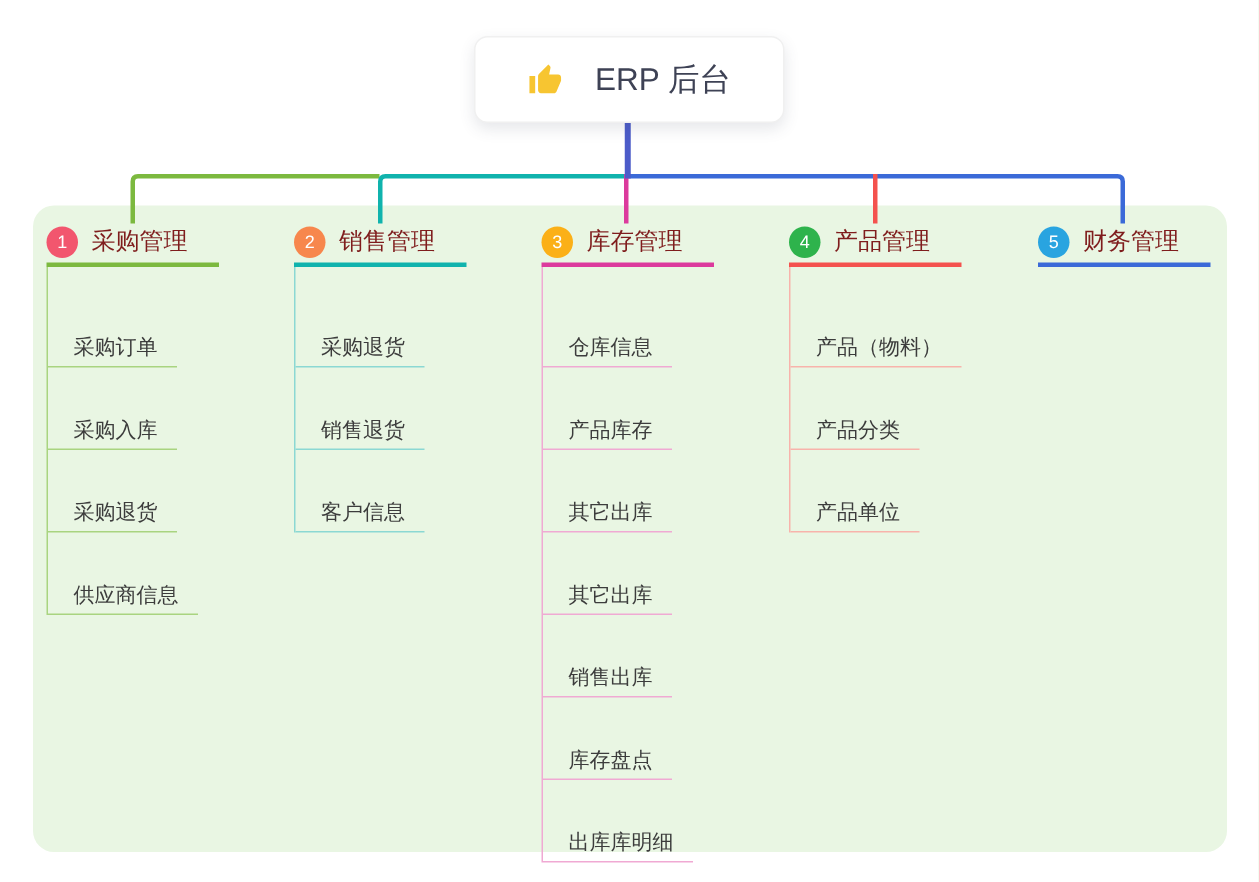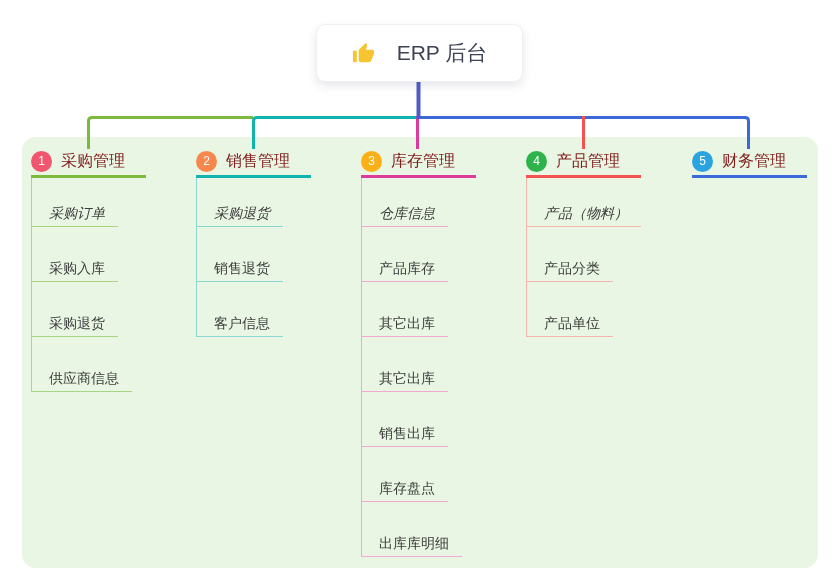--- a/index.html
+++ b/index.html
@@ -36,21 +36,21 @@
     color:#fff;font-size:12px;line-height:21px;text-align:center;
     flex:0 0 21px;margin-right:9px;
   }
   .branch-label{font-size:16px;color:#7f1d1d;white-space:nowrap;}
   .items{margin-left:10px;border-left:1px solid var(--light);}
   .item{
     list-style:none;display:block;width:max-content;box-sizing:border-box;
     padding:34px 13px 6px 17px;border-bottom:1px solid var(--light);
     font-size:14px;line-height:14px;color:#3c3c3c;white-space:nowrap;
   }
-  .item:first-child{padding-top:28px;font-style:italic;}
+  .item:first-child{padding-top:46px;}
   ul.items{margin:0;padding:0;}
 </style>
 </head>
 <body>
 
 <div class="panel"></div>
 
 <svg class="connectors" width="839" height="588" viewBox="0 0 839 588">
   <path fill="none" stroke-width="3" d="M253,117.5 H92 Q88.5,117.5 88.5,121 V149" stroke="#7cb93f"></path>
   <path fill="none" stroke-width="3" d="M418,117.5 H257 Q253.5,117.5 253.5,121 V149" stroke="#10b3ad"></path>

